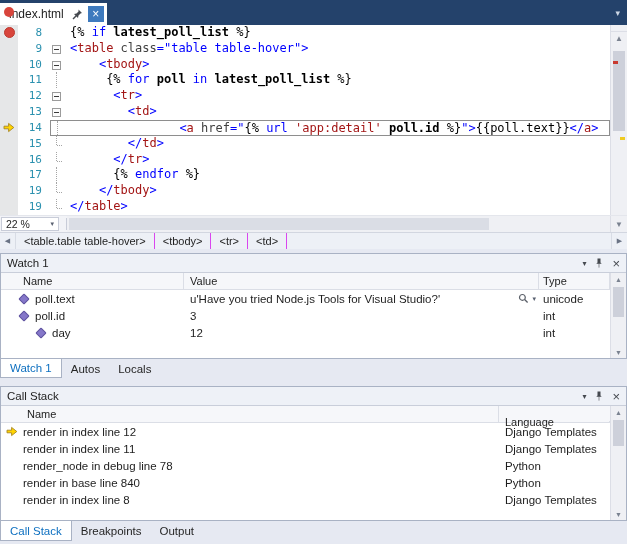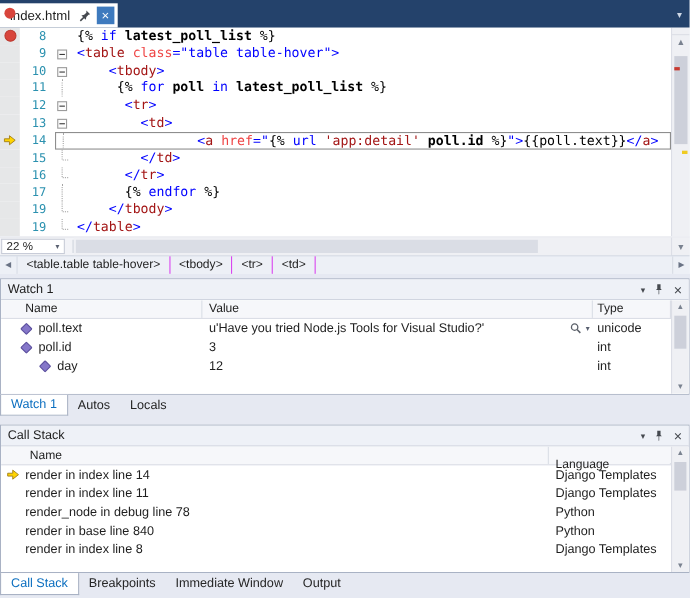--- a/index.html
+++ b/index.html
@@ -25,21 +25,21 @@
   .lnum{flex:0 0 32px;color:#2B91AF;font-size:11px;text-align:right;padding-right:8px;line-height:15.8px;}
   .codewrap{flex:1;display:flex;position:relative;overflow:hidden;}
   .curbox{border:1px solid #8E8E8E;}
   .fold{flex:0 0 13px;position:relative;}
   .fold-box{position:absolute;left:2px;top:4px;width:9px;height:9px;border:1px solid #9B9B9B;background:#FCFCFC;}
   .fold-box::after{content:"";position:absolute;left:1px;top:3px;width:5px;height:1px;background:#3A3A3A;}
   .fold-vline{position:absolute;left:6px;top:0;height:100%;border-left:1px dotted #A5A5A5;}
   .fold-endmark{position:absolute;left:6px;top:0;height:9px;border-left:1px dotted #A5A5A5;}
   .fold-endmark::after{content:"";position:absolute;left:0;top:9px;width:5px;border-top:1px dotted #A5A5A5;}
   .code{flex:1;padding-left:7px;}
-  .tk-br{color:#0000FF;} .tk-tag{color:#A31515;} .tk-attr{color:#ef4444;}
+  .tk-br{color:#0000FF;} .tk-tag{color:#A31515;} .tk-attr{color:#404040;}
   .tk-val{color:#0000FF;} .tk-kw{color:#0000FF;} .tk-pl{color:#000000;font-weight:bold;}
   .tk-d{color:#000000;} .tk-str{color:#A31515;}
 
   .vscrollbar{flex:0 0 17px;background:#EFF0F4;border-left:1px solid #DCDEE6;display:flex;flex-direction:column;}
   .vs-grip{flex:0 0 7px;border-bottom:1px solid #DCDEE6;}
   .vs-up{flex:0 0 13px;color:#7A8290;font-size:8px;display:flex;align-items:center;justify-content:center;}
   .vs-track{flex:1;position:relative;}
   .vs-thumb{position:absolute;left:2px;right:2px;top:6px;height:80px;background:#CDD0DA;}
   .vs-marker{position:absolute;height:3px;}
   .vs-marker.red{left:2px;width:5px;top:16px;background:#C83A31;}
@@ -280,21 +280,21 @@
         <div class="ch-name">Name</div>
         <div class="ch-lang">Language</div>
       </div>
       <div id="cs-rows">
           <div class="crow">
             <div class="cs-gutter">
               <svg width="12" height="11" viewBox="0 0 12 11">
                 <path d="M1 4.2 H5.6 V1.4 L10.8 5.5 5.6 9.6 V6.8 H1 Z" fill="#FFD400" stroke="#A8861E" stroke-width="0.9"></path>
               </svg>
             </div>
-            <div class="cs-name">render in index line 14</div>
+            <div class="cs-name">render in index line 12</div>
             <div class="cs-lang">Django Templates</div>
           </div>
           <div class="crow">
             <div class="cs-gutter"></div>
             <div class="cs-name">render in index line 11</div>
             <div class="cs-lang">Django Templates</div>
           </div>
           <div class="crow">
             <div class="cs-gutter"></div>
             <div class="cs-name">render_node in debug line 78</div>
@@ -316,17 +316,16 @@
         <div class="ps-track">
             <div class="ps-thumb csthumb"></div>
           </div>
         <div class="ps-down">▼</div>
       </div>
     </div>
   </div>
   <div class="tabstrip ts23" id="cs-tabs">
       <span class="tool-tab active">Call Stack</span>
       <span class="tool-tab">Breakpoints</span>
-      <span class="tool-tab">Immediate Window</span>
       <span class="tool-tab">Output</span>
     </div>
 
 </div>
 
 </body></html>

